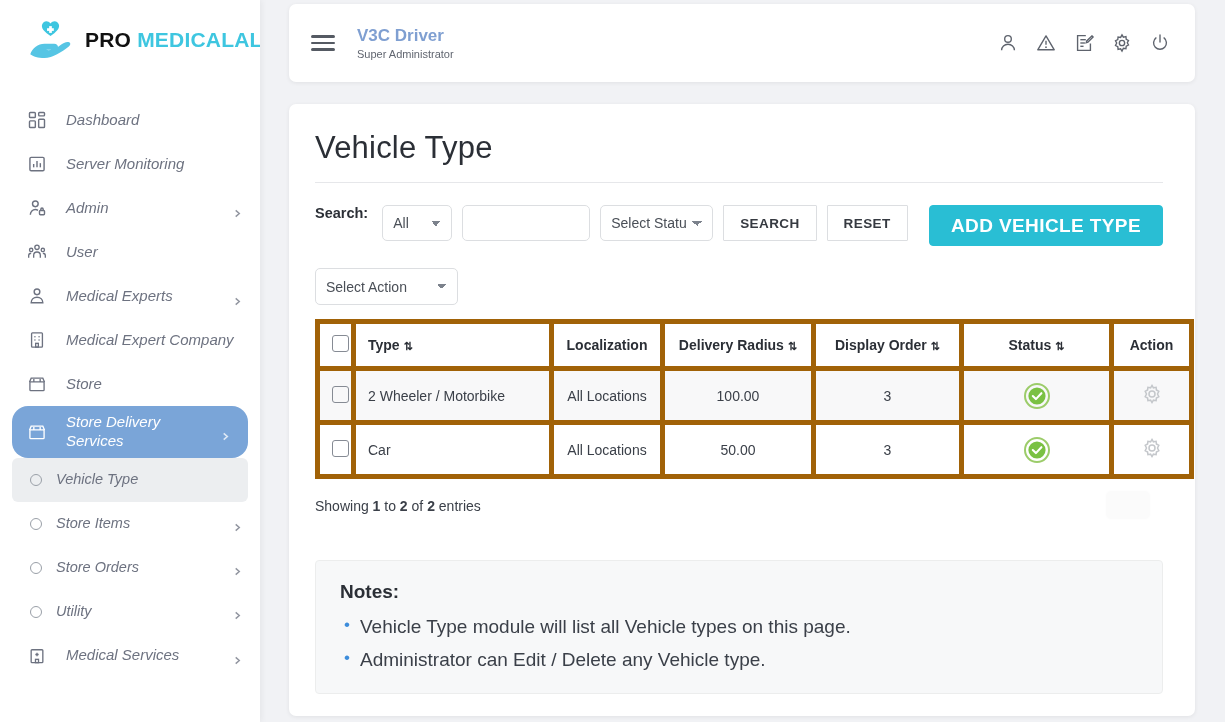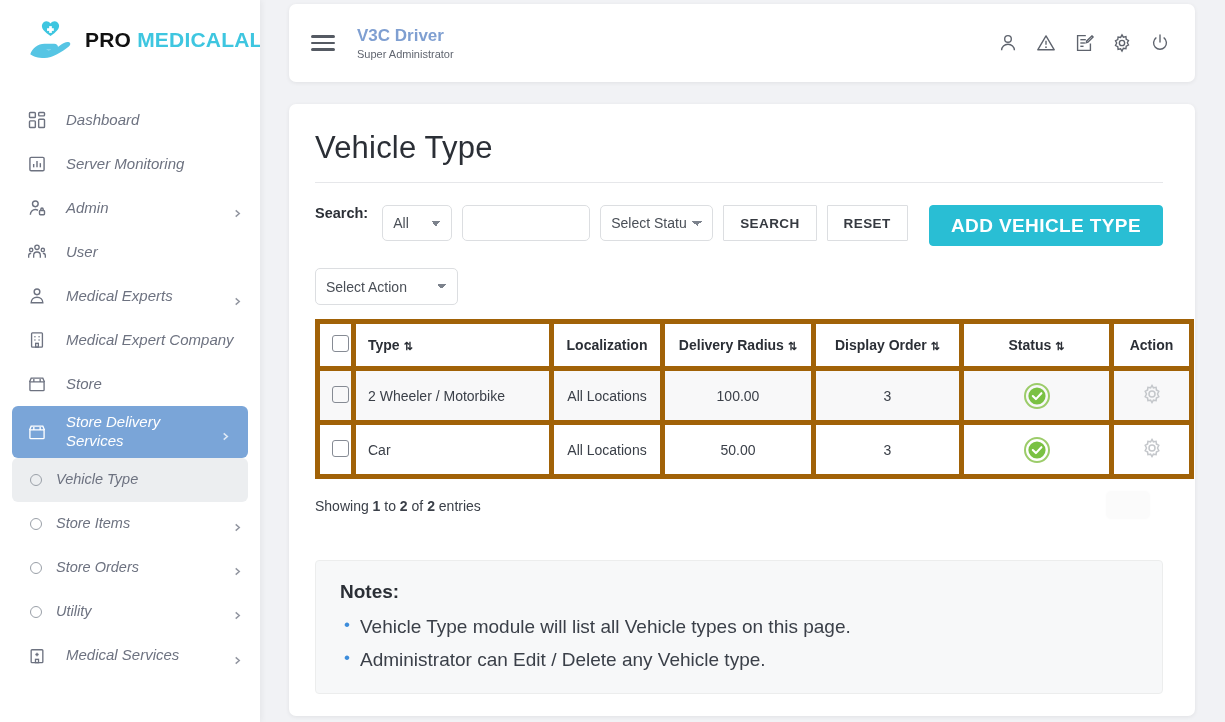--- a/index.html
+++ b/index.html
@@ -42,21 +42,21 @@
     position: relative;
     font-style: italic;
   }
   .nav-item .ico { width: 22px; height: 22px; flex: none; margin-right: 18px; color: #6d7280; display:flex; align-items:center; justify-content:center;}
   .nav-item .lbl { flex: 1; line-height: 1.25; }
   .nav-item .chev { width: 9px; height: 9px; flex: none; opacity: .75; }
   .nav-item.active {
     background: #7aa5d8;
     color: #ffffff;
     margin: 0 12px;
-    border-radius: 6px;
+    border-radius: 16px;
     padding-left: 14px;
   }
   .nav-item.active .ico { color: #fff; }
   .nav-item.sub {
     padding-left: 30px; font-size: 14.5px;
   }
   .nav-item.sub .dot {
     width: 12px; height: 12px; border: 1.6px solid #9aa0a8;
     border-radius: 50%; margin-right: 14px; flex: none;
   }

